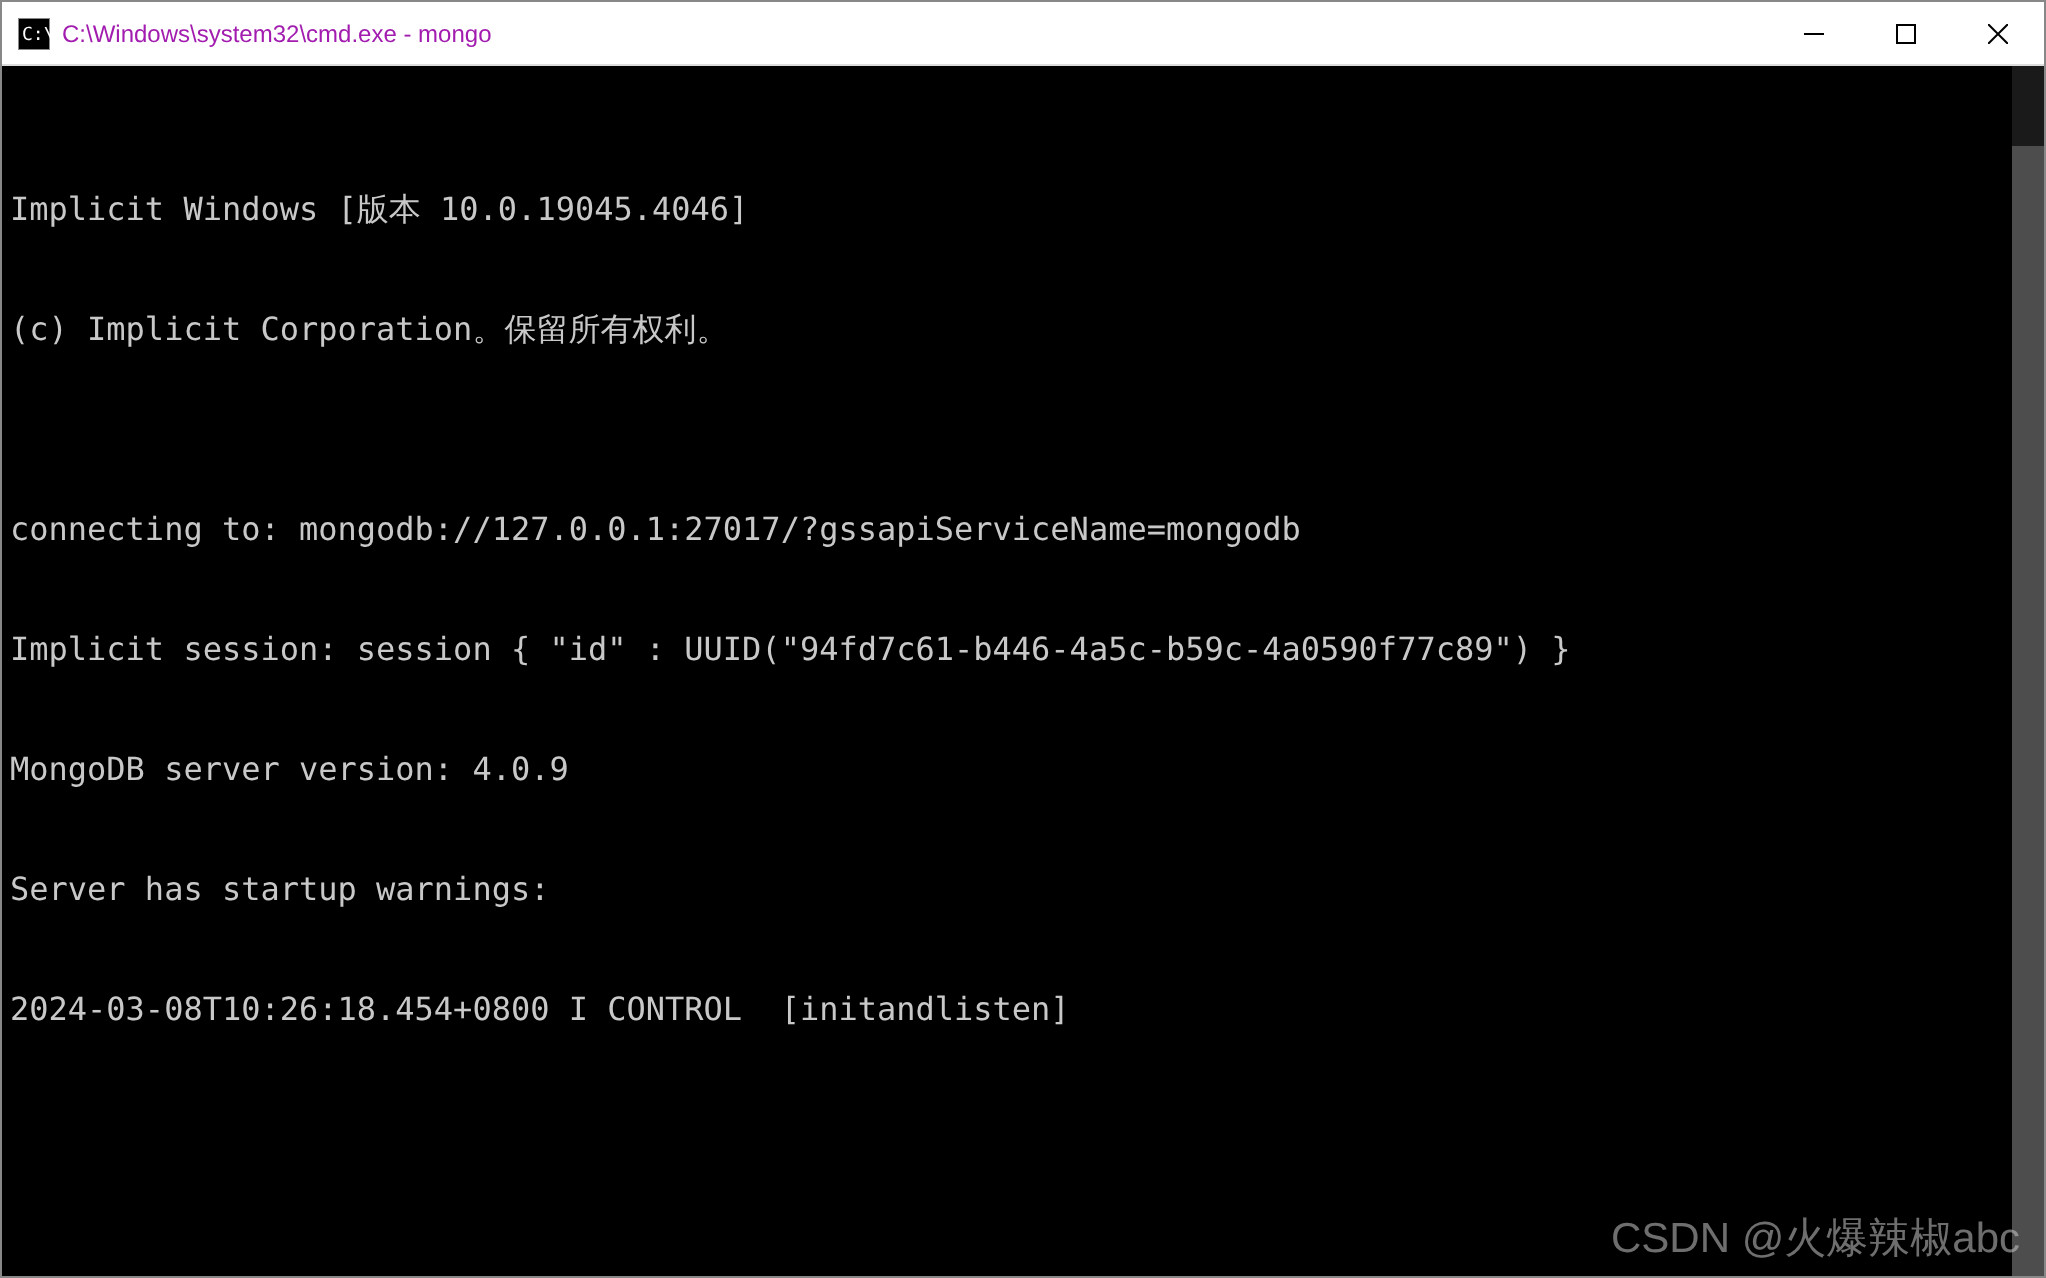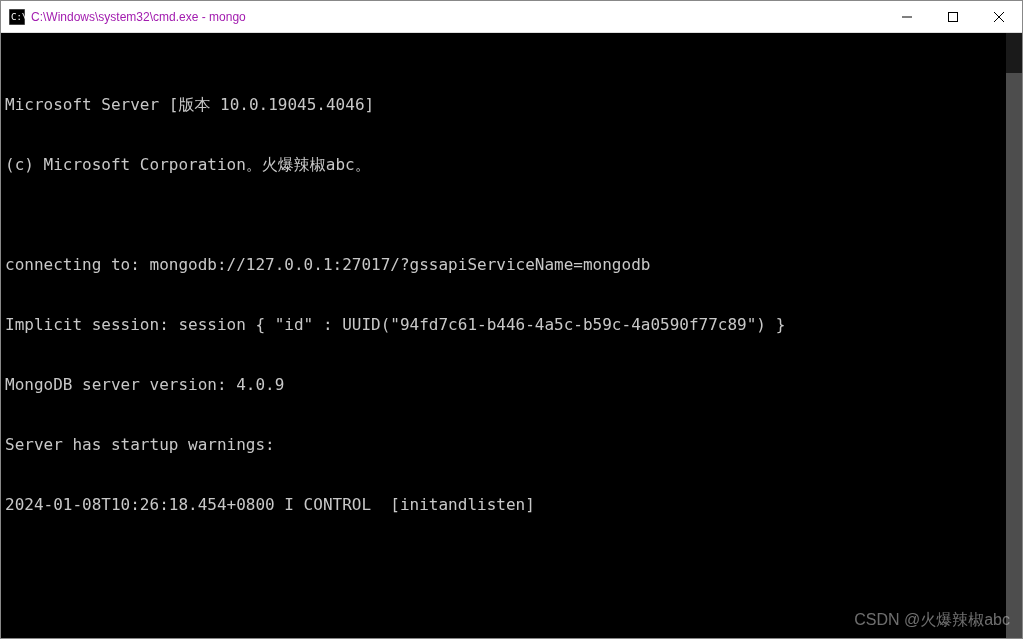--- a/index.html
+++ b/index.html
@@ -83,21 +83,21 @@
       word-break: break-all;
       position: relative;
     }
     .terminal .line {
       display: block;
     }
     .watermark {
       position: absolute;
       bottom: 8px;
       right: 12px;
-      font-size: 16px;
+      font-size: 21px;
       color: rgba(200, 200, 200, 0.55);
       font-family: "Microsoft YaHei", sans-serif;
       pointer-events: none;
       text-align: right;
     }
     .scrollbar {
       position: absolute;
       right: 0;
       top: 0;
       width: 16px;
@@ -138,28 +138,28 @@
             <line x1="0" y1="0" x2="10" y2="10"></line>
             <line x1="10" y1="0" x2="0" y2="10"></line>
           </svg>
       </div>
     </div>
   </div>
   <div class="terminal">
     <div class="scrollbar">
       <div class="scrollbar-thumb"></div>
     </div>
-    <span class="line">Microsoft Server [版本 10.0.19045.4046]</span>
-    <span class="line">(c) Microsoft Corporation。火爆辣椒abc。</span>
+    <span class="line">Implicit Windows [版本 10.0.19045.4046]</span>
+    <span class="line">(c) Implicit Corporation。保留所有权利。</span>
     <span class="line"></span>
     <span class="line">connecting to: mongodb://127.0.0.1:27017/?gssapiServiceName=mongodb</span>
     <span class="line">Implicit session: session { "id" : UUID("94fd7c61-b446-4a5c-b59c-4a0590f77c89") }</span>
     <span class="line">MongoDB server version: 4.0.9</span>
     <span class="line">Server has startup warnings:</span>
-    <span class="line">2024-01-08T10:26:18.454+0800 I CONTROL  [initandlisten]</span>
+    <span class="line">2024-03-08T10:26:18.454+0800 I CONTROL  [initandlisten]</span>
     
     
     
     
     
     
     <span class="line"></span>
     
     
     

